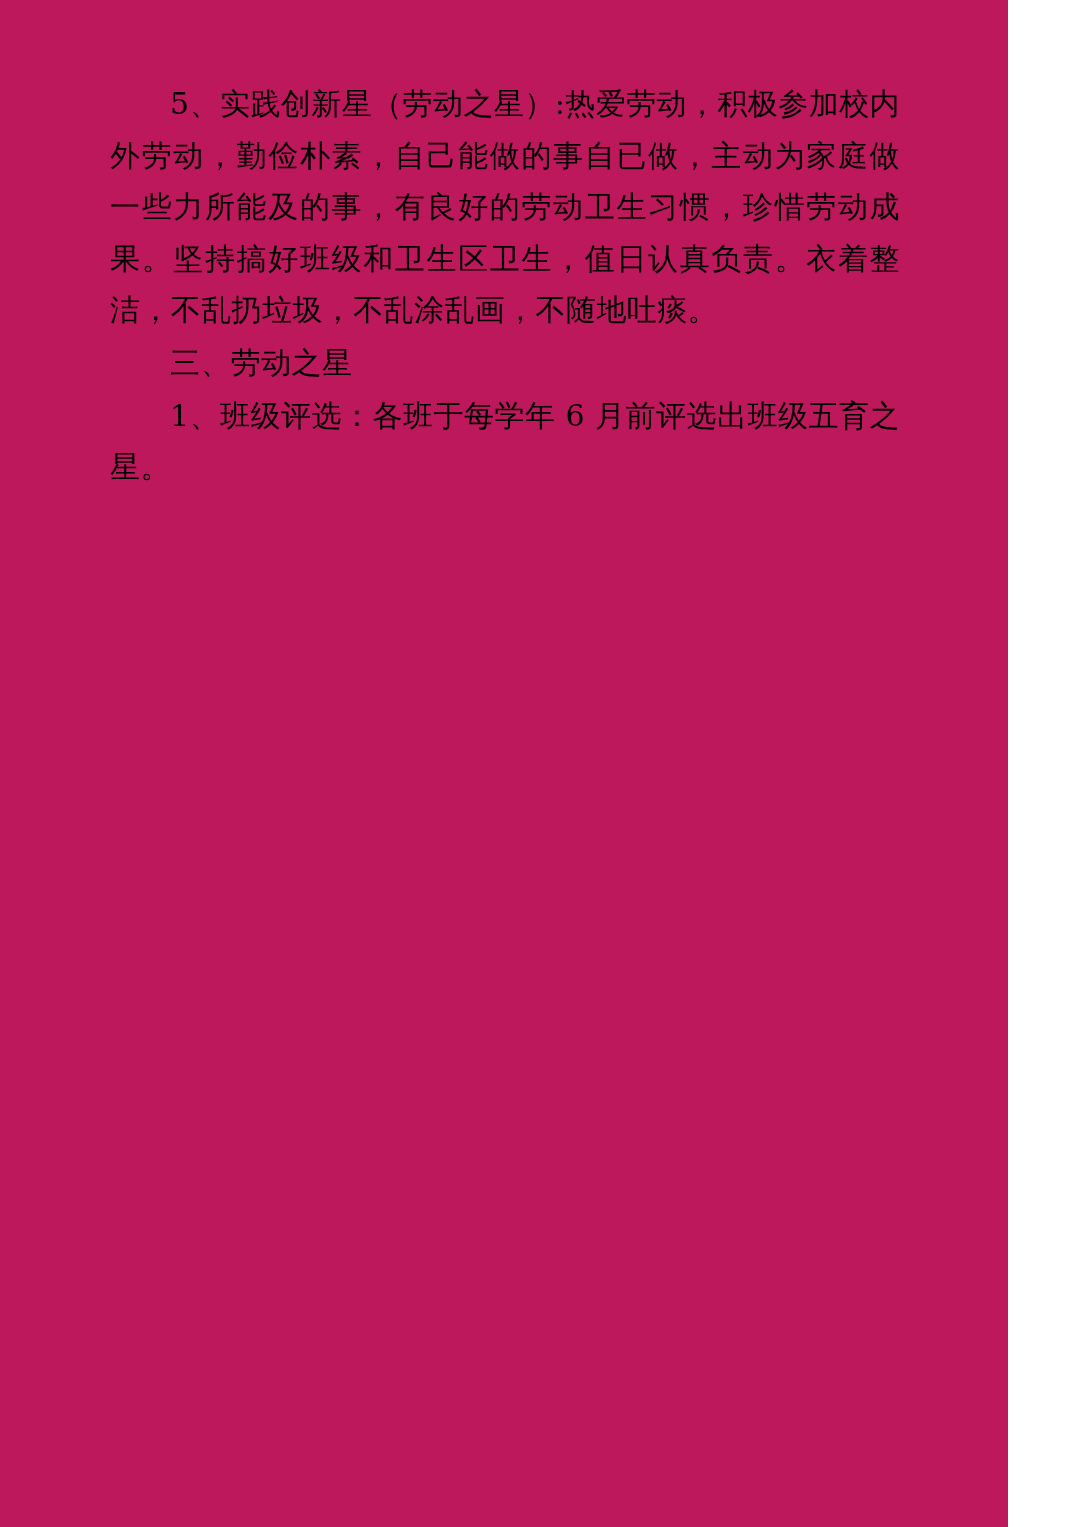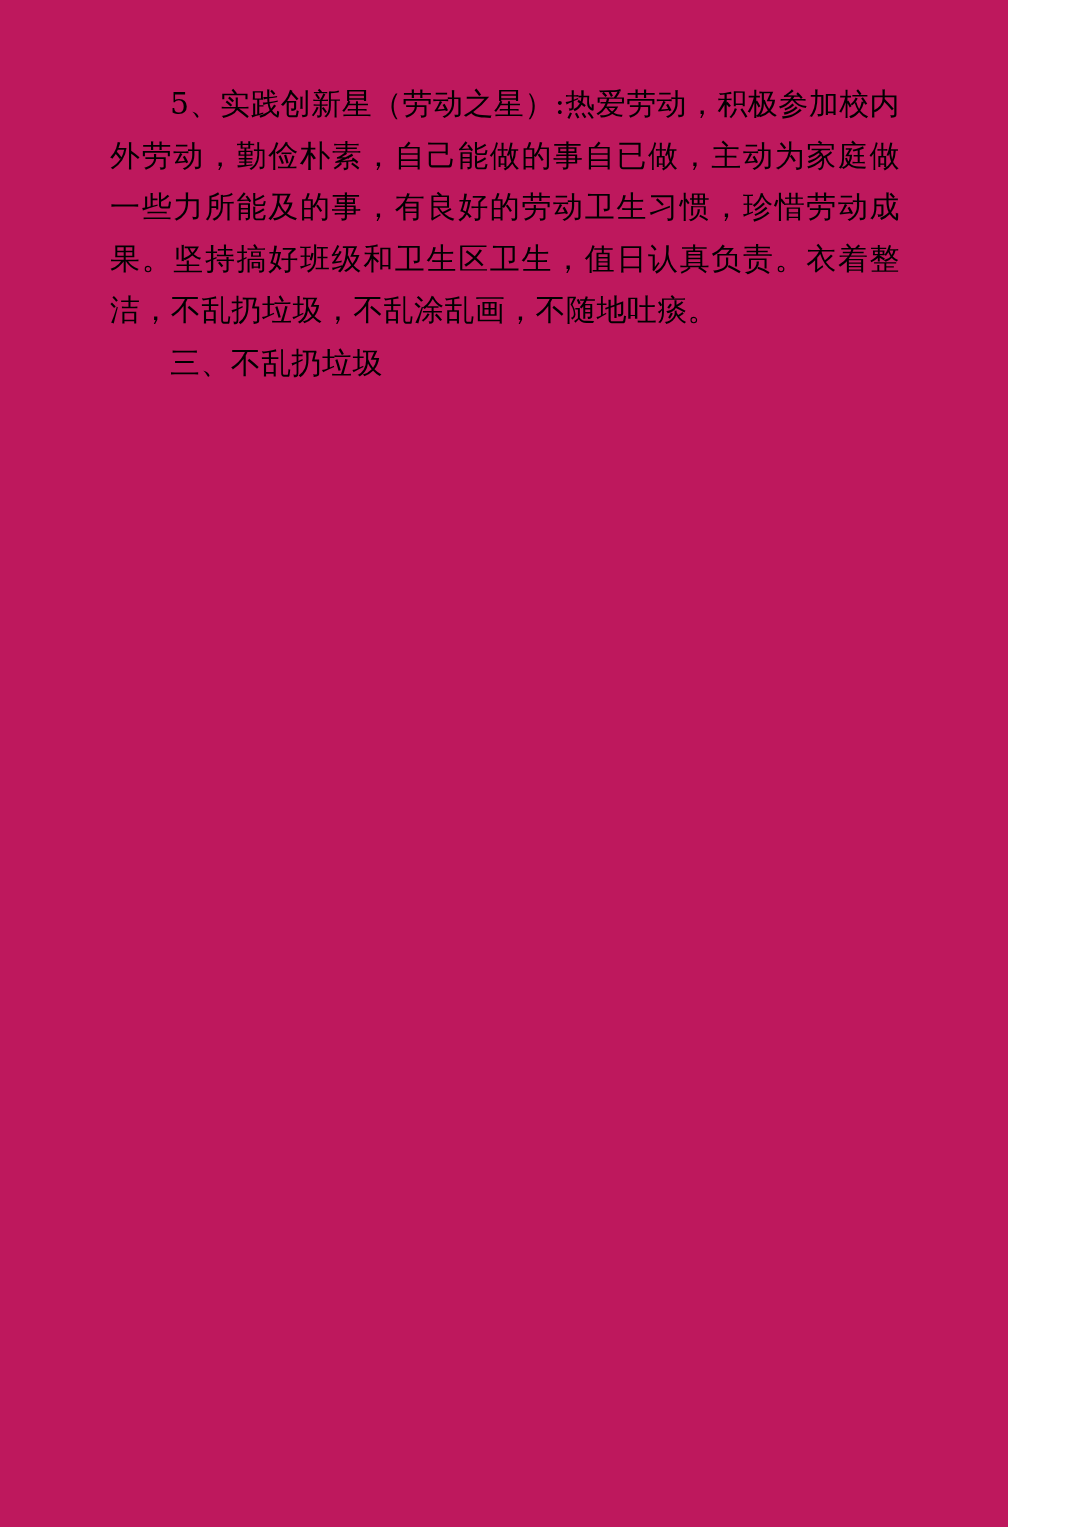--- a/index.html
+++ b/index.html
@@ -33,15 +33,16 @@
     margin: 0 0 1px 0;
     text-indent: 2em;
   }
 </style>
 </head>
 <body>
 
 <div class="page">
   <div class="doc-body">
     <p class="para">5、实践创新星（劳动之星）:热爱劳动，积极参加校内外劳动，勤俭朴素，自己能做的事自已做，主动为家庭做一些力所能及的事，有良好的劳动卫生习惯，珍惜劳动成果。坚持搞好班级和卫生区卫生，值日认真负责。衣着整洁，不乱扔垃圾，不乱涂乱画，不随地吐痰。</p>
-    <p class="para">三、不乱扔垃圾</p>
+    <p class="para">三、劳动之星</p>
+    <p class="para">1、班级评选：各班于每学年 6 月前评选出班级五育之星。</p>
   </div>
 </div>
 
 </body></html>

